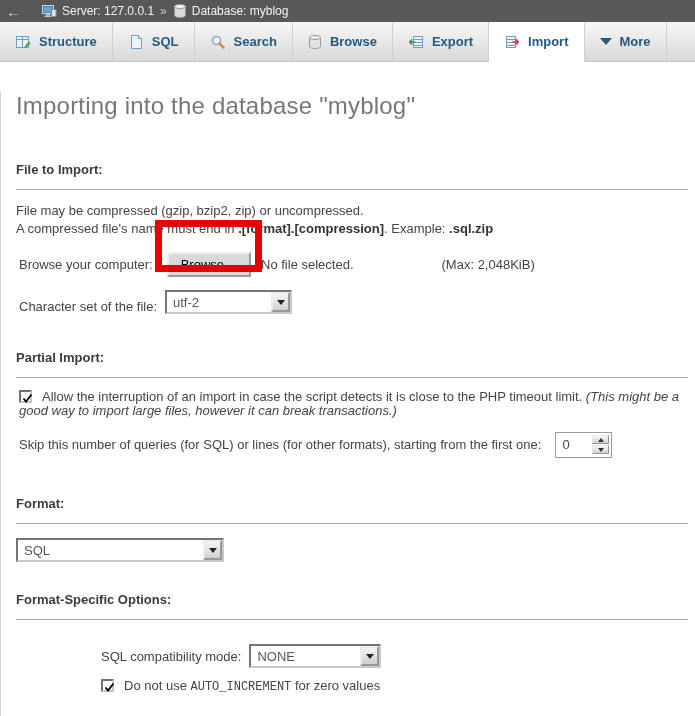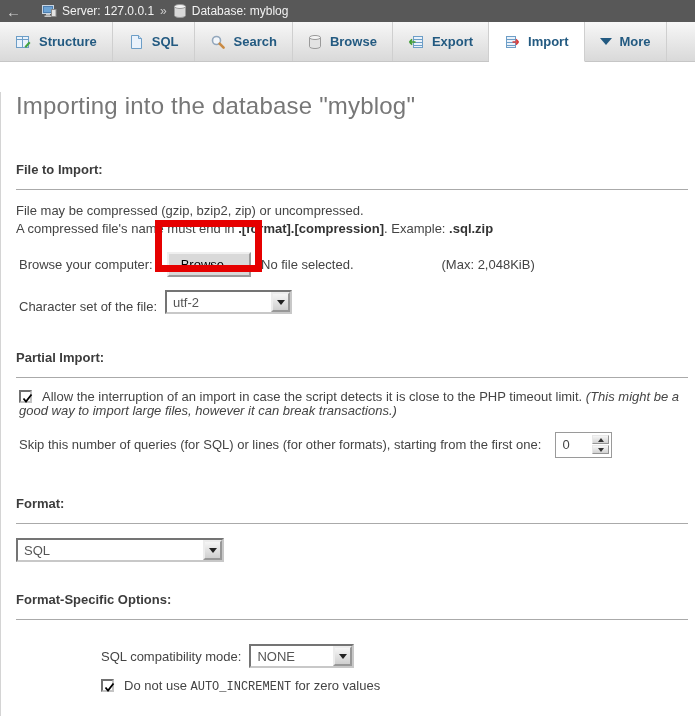--- a/index.html
+++ b/index.html
@@ -87,21 +87,21 @@
     width:19px; background:linear-gradient(#f5f5f5,#cfcfcf);
     border:2px outset #ececec; display:flex; align-items:center; justify-content:center;
     margin-left:auto;
   }
   .win-select .arrow-btn .tri {
     width:0; height:0; border-left:4px solid transparent;
     border-right:4px solid transparent; border-top:5px solid #222;
   }
   .w-charset { width:127px; }
   .w-format  { width:208px; }
-  .w-compat  { width:105px; }
+  .w-compat  { width:132px; }
 
   
   .checkrow { margin:12px 15px 0 18px; line-height:14px; color:#444; }
   .cbx {
     display:inline-block; width:13px; height:13px; background:#fff;
     border:2px inset #c4c4c4; vertical-align:-2px; margin-right:10px;
     position:relative; cursor:pointer;
   }
   .cbx svg { position:absolute; left:0; top:0; }
   .italic { font-style:italic; }

